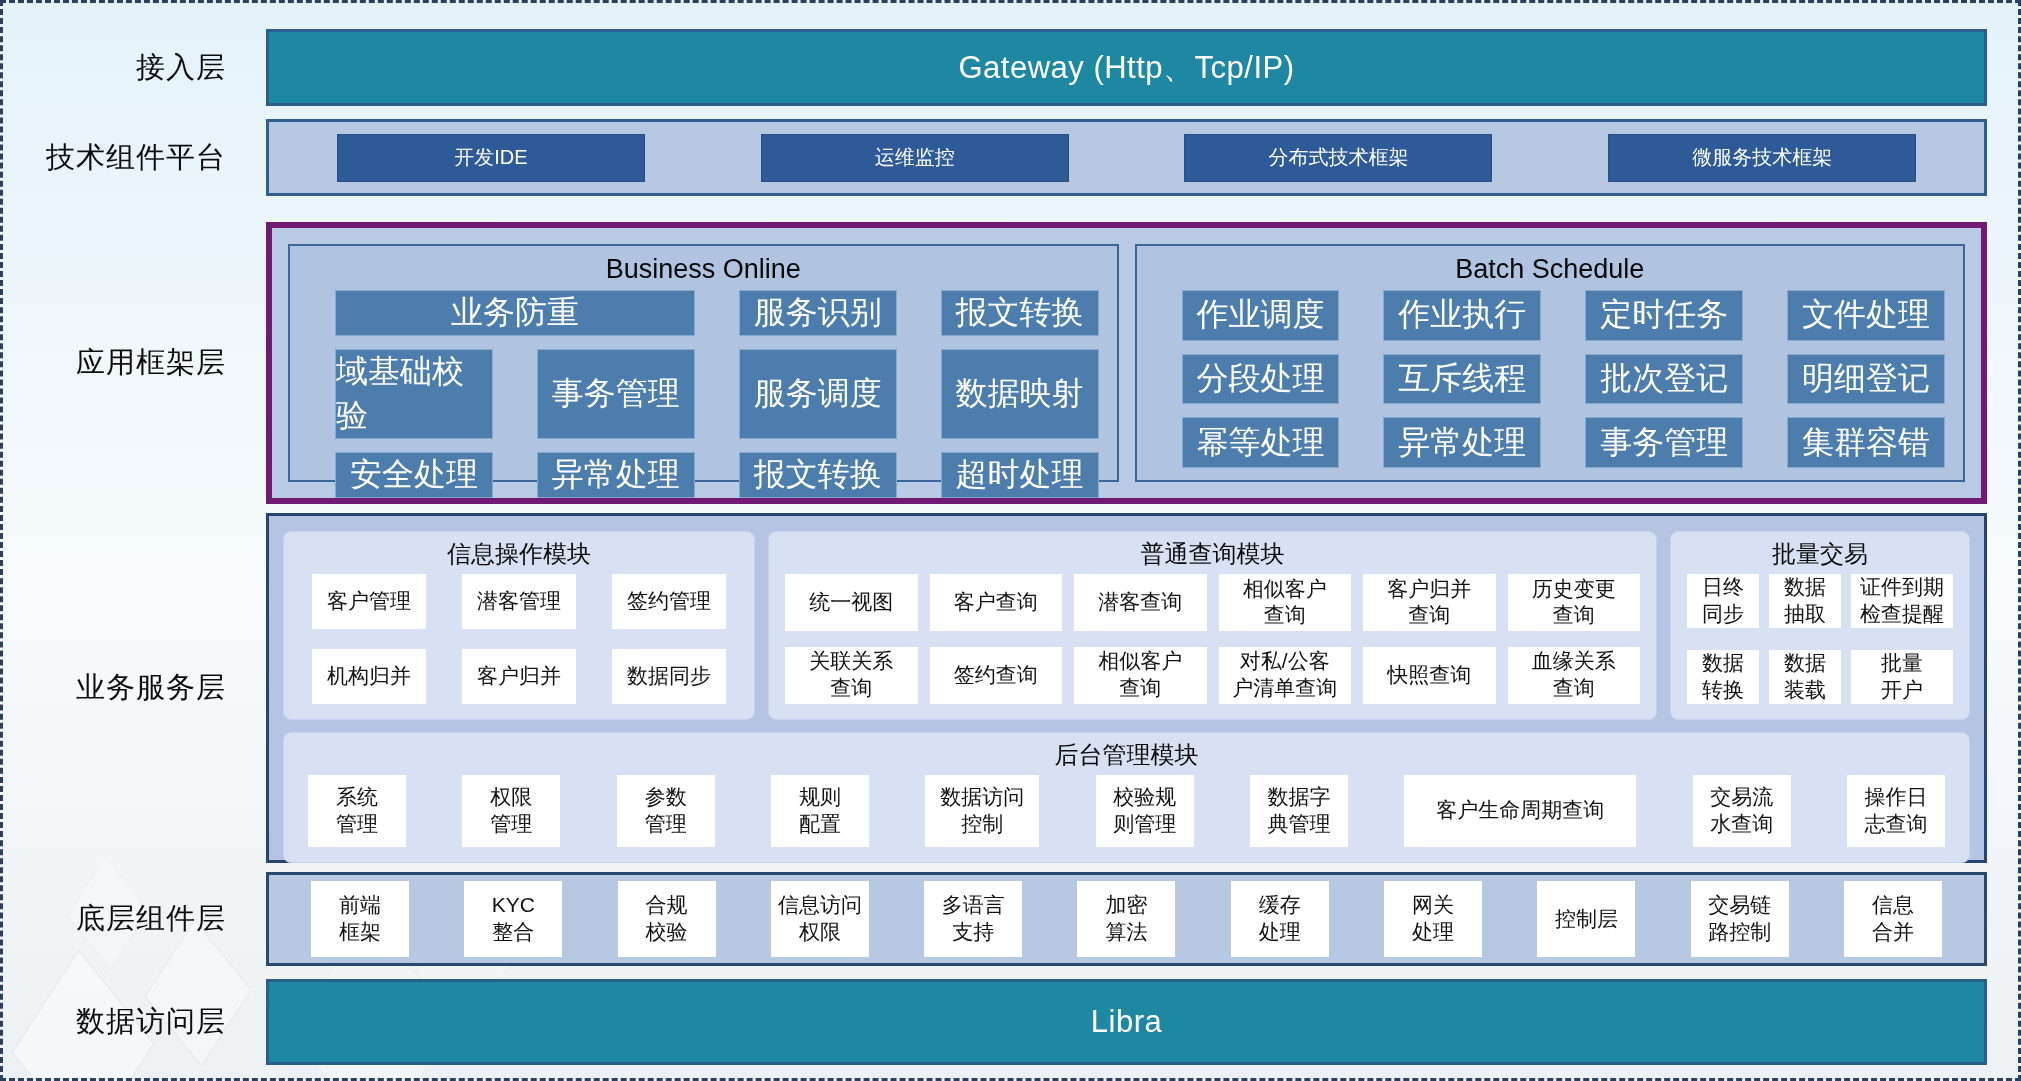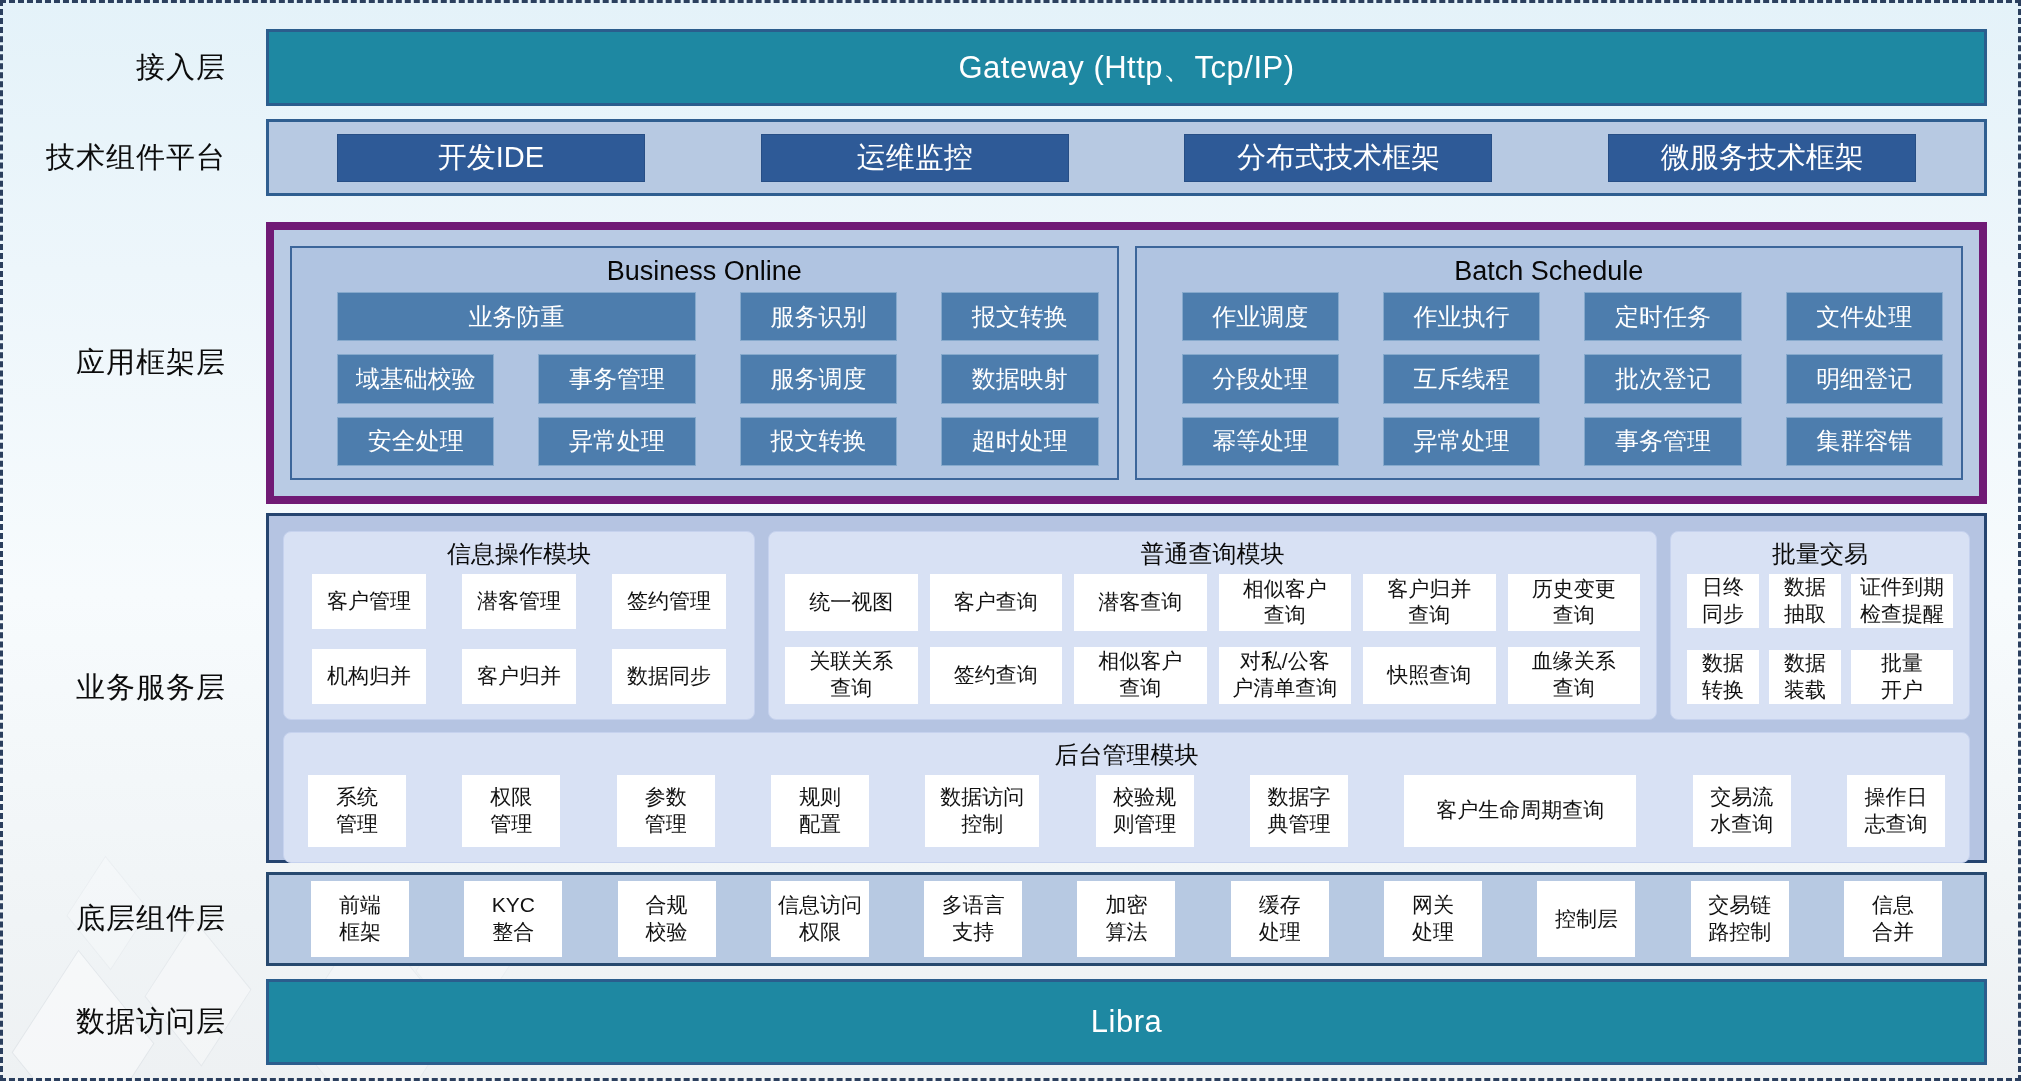--- a/index.html
+++ b/index.html
@@ -49,40 +49,40 @@
   }
 
   .tech-container {
     flex:1; background:#b7c9e2; border:3px solid #2f5e90;
     display:flex; align-items:center; justify-content:space-around;
     padding:0 10px;
   }
   .dark-btn {
     width:308px; height:48px; background:#2e5a97; border:1px solid #274e85;
     display:flex; align-items:center; justify-content:center;
-    color:#fff; font-size:29px;
+    color:#fff; font-size:20px;
   }
 
   .app-outer {
-    flex:1; background:#b9cbe4; border:8px solid #701a75;
+    flex:1; background:#b9cbe4; border:6px solid #701a75;
     display:flex; gap:16px; padding:16px 16px;
   }
   .inner-panel {
     flex:1; background:#b0c4e1; border:2px solid #3c669a;
     display:flex; flex-direction:column; padding:2px 18px 12px;
   }
   .panel-title { text-align:center; font-size:27px; color:#070707; height:42px; line-height:42px; }
   .app-grid {
     flex:1; display:grid; grid-template-columns:repeat(4,1fr);
     gap:13px 17px;
   }
   .steel-btn {
     background:#4d7dad; border:1px solid #86a9cc;
     display:flex; align-items:center; justify-content:center;
-    color:#ffffff; font-size:24px; min-height:46px;margin-left:27px;
+    color:#ffffff; font-size:32px; min-height:46px;margin-left:27px;
   }
   .span2 { grid-column: span 2; }
 
   .biz-outer {
     flex:1; background:#b5c4e2; border:3px solid #25446f;
     display:flex; flex-direction:column; gap:12px; padding:15px 14px;
   }
   .biz-top { display:flex; gap:13px; flex:1; }
   .sub-panel {
     background:#d8e1f4; border:1px solid #c6d2ee; border-radius:8px;

